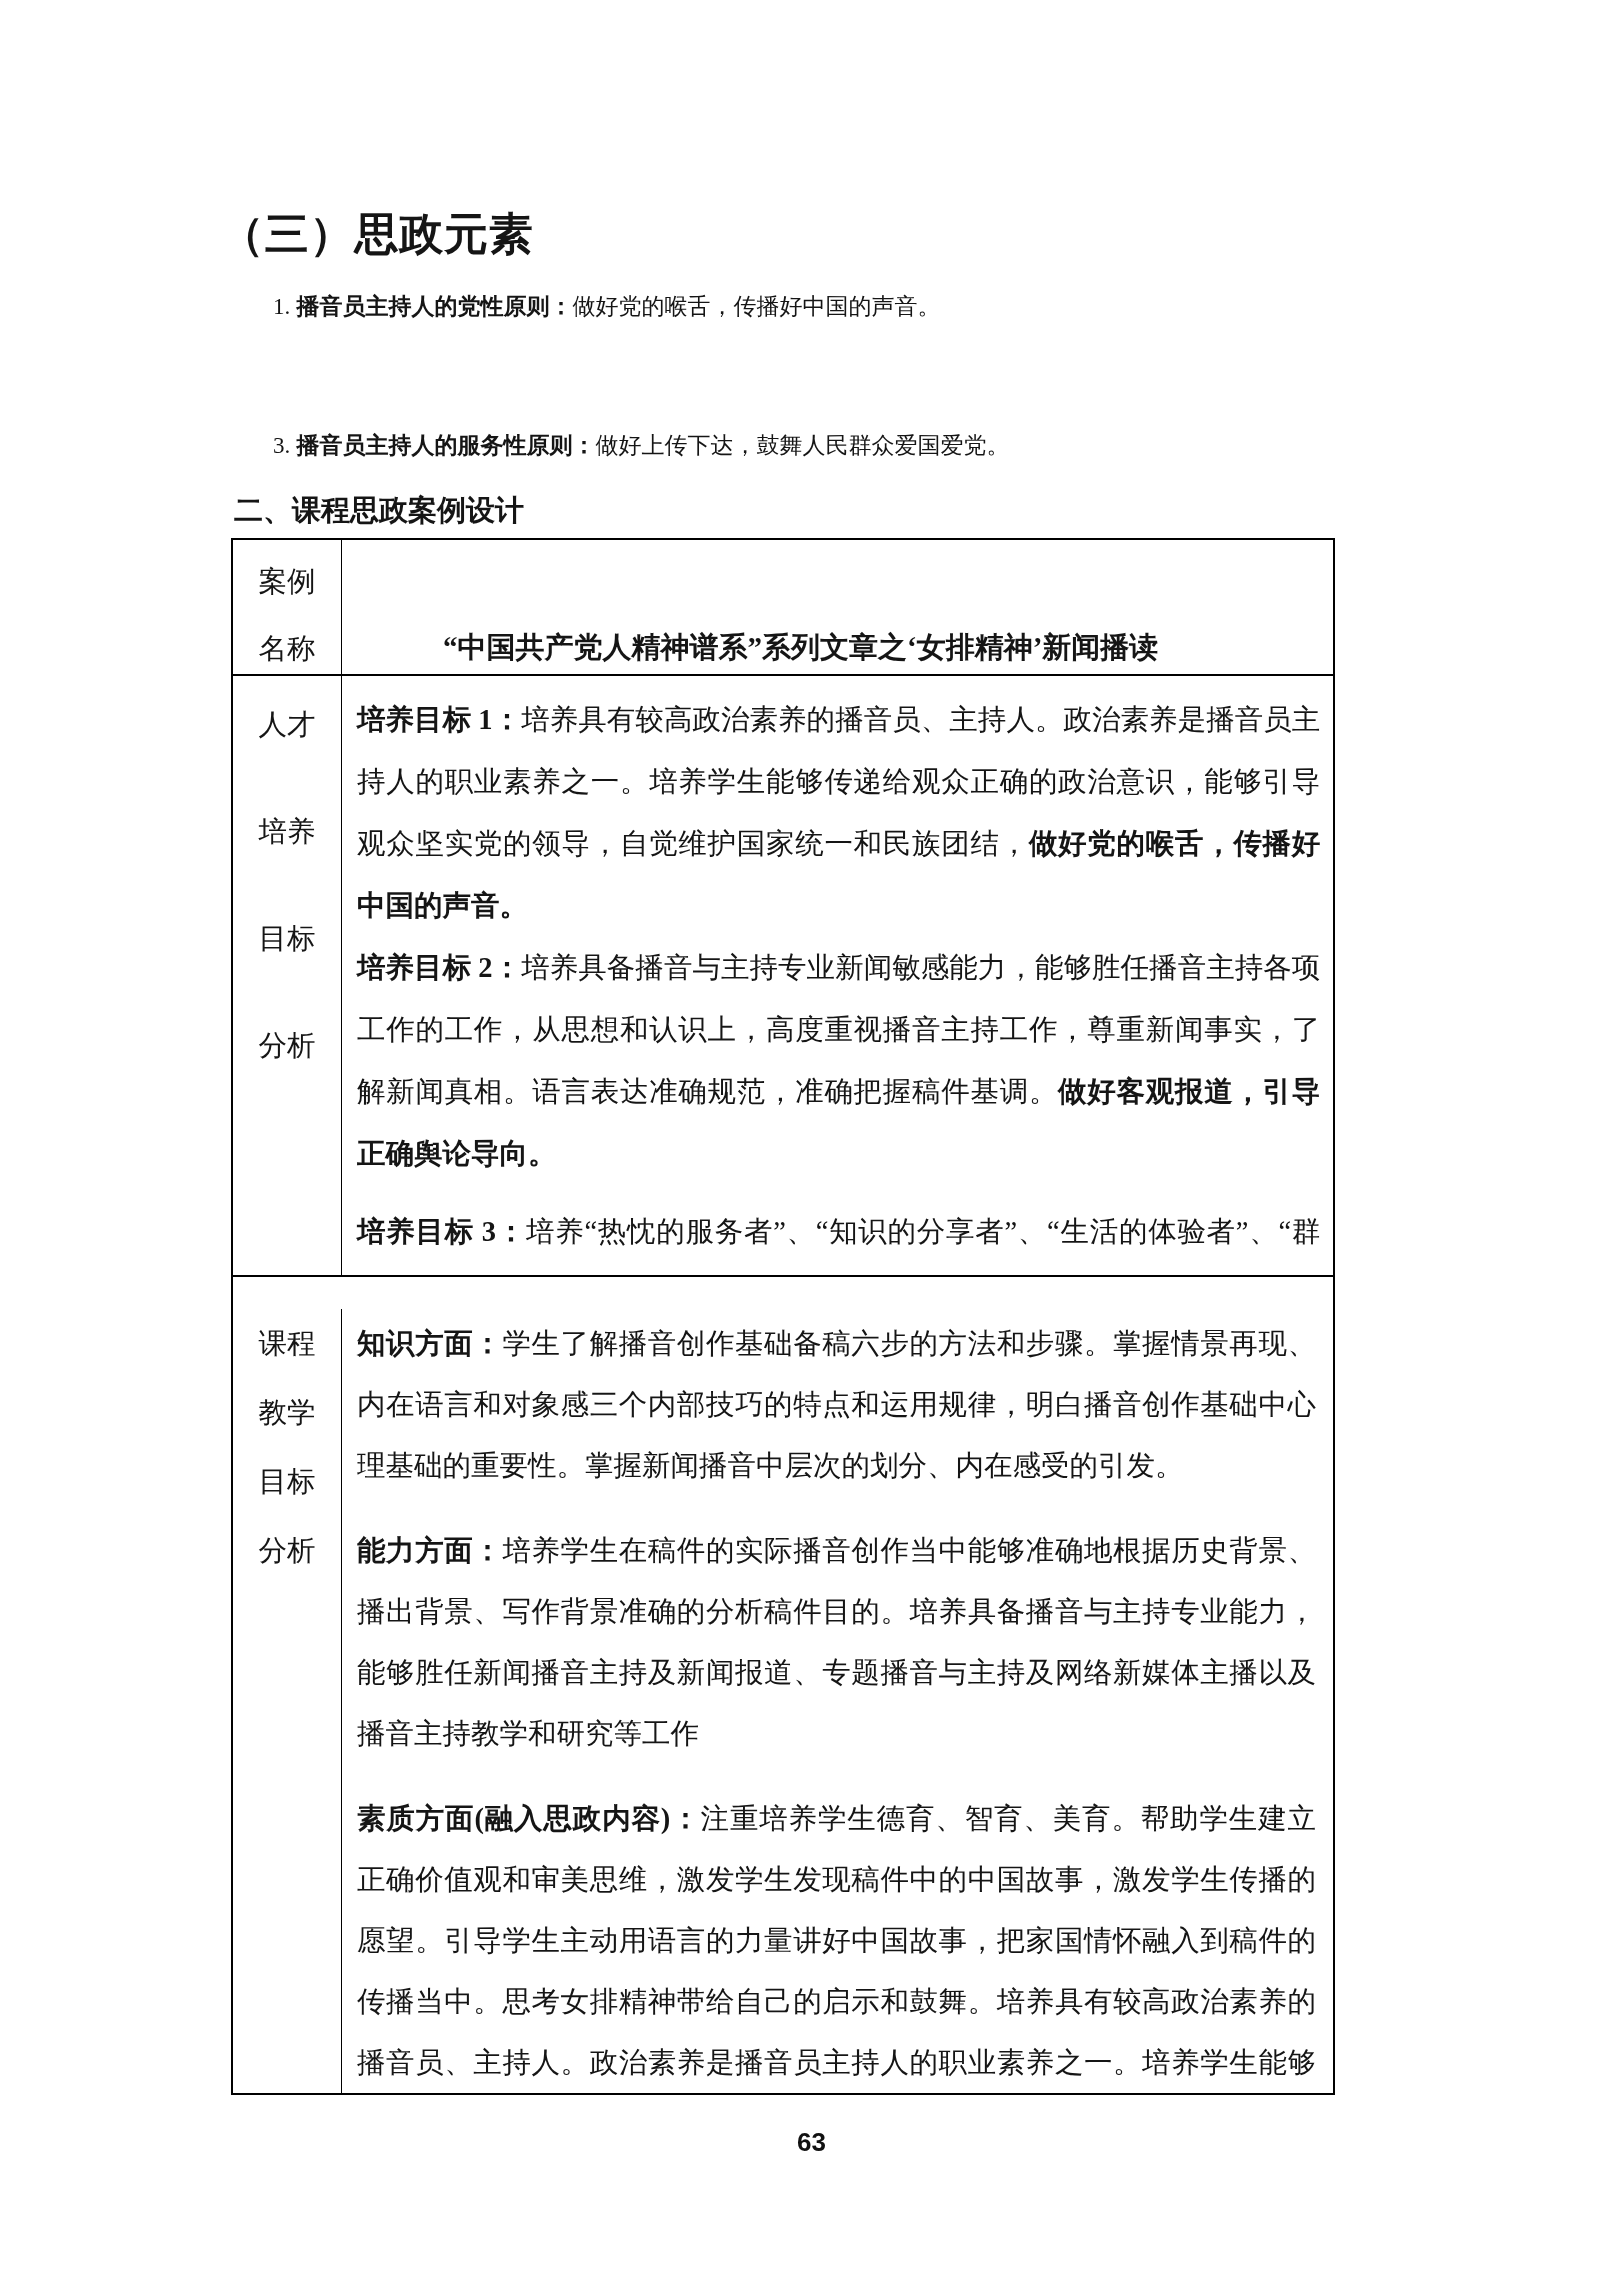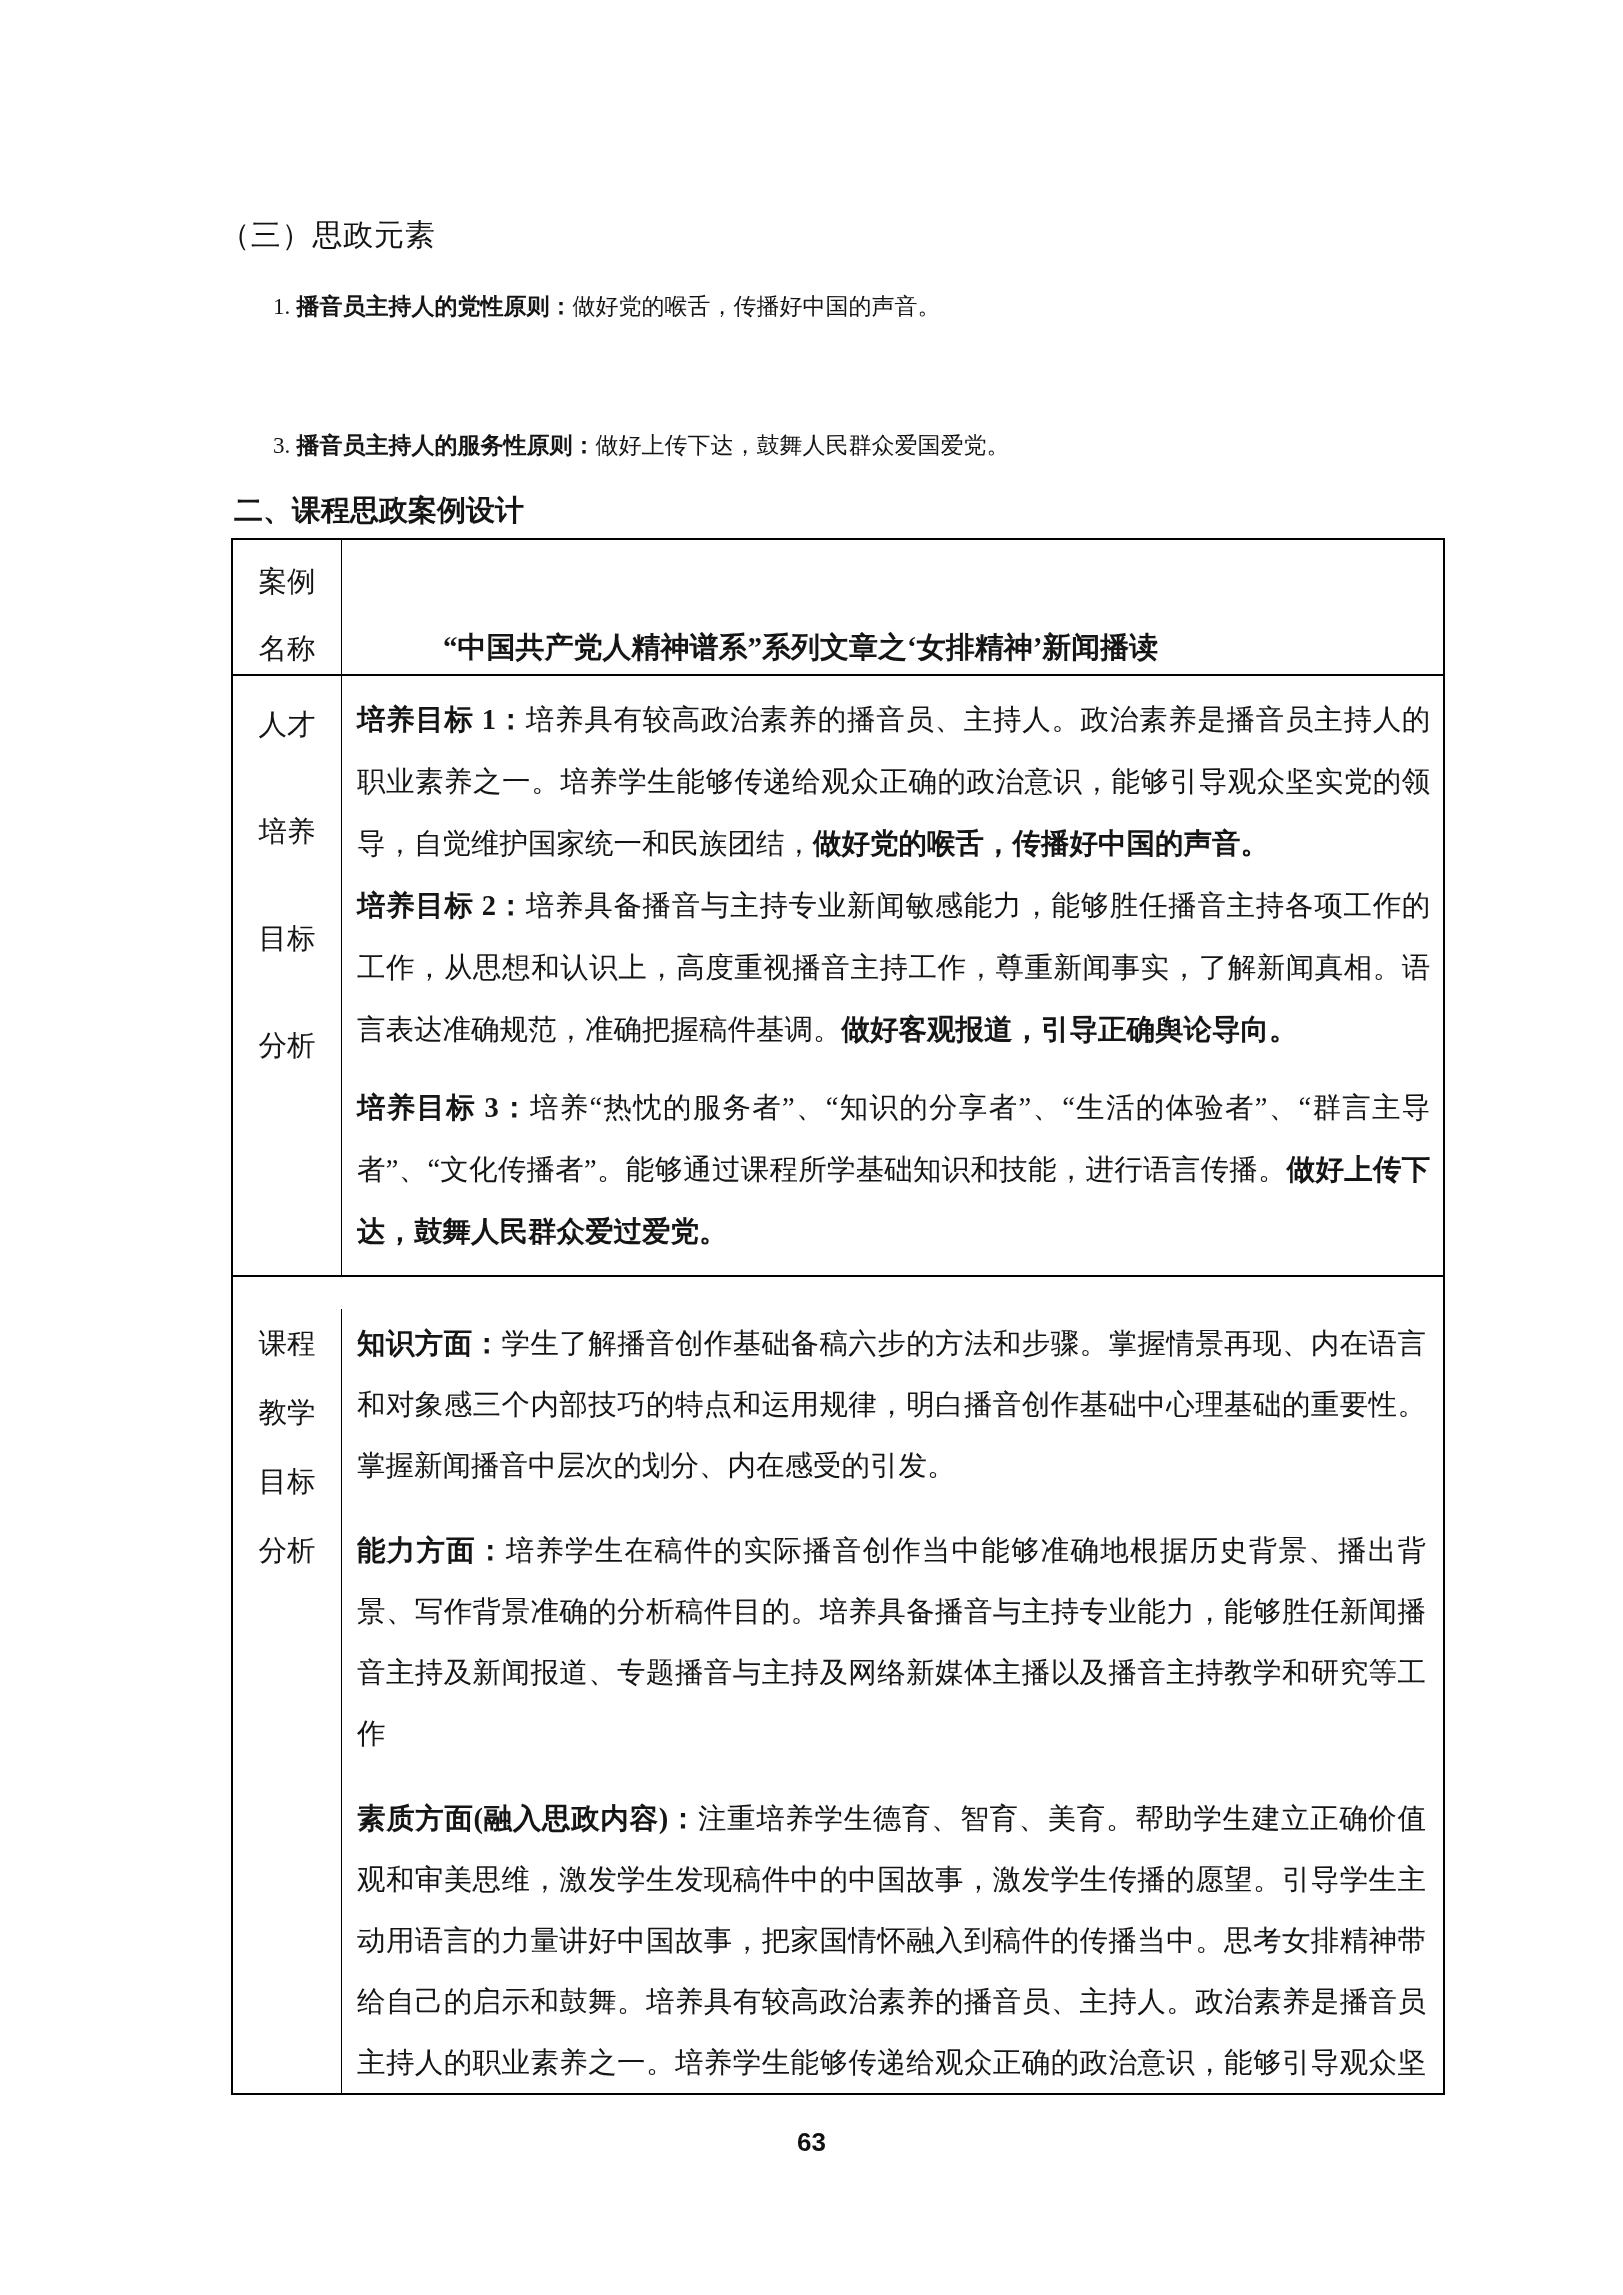--- a/index.html
+++ b/index.html
@@ -8,41 +8,41 @@
     width:1623px;
     height:2295px;
     background:#ffffff;
     color:#151515;
     font-family:"Liberation Serif", serif;
     overflow:hidden;
   }
   
   .h-sec3{
     position:absolute; left:220px; top:217px;
-    font-size:30px; font-weight:normal; line-height:36px;
+    font-size:44px; font-weight:bold; line-height:36px;
     letter-spacing:0.8px;
   }
   .policy-item{
     position:absolute; left:273px;
     font-size:23px; line-height:41px; white-space:nowrap;
   }
   .policy-item .num{font-weight:normal; margin-right:6.3px;}
   .policy-item .ttl{font-weight:bold;}
   .policy-item .rest{font-weight:normal;}
   .item-1{top:286px;}
   .item-2{top:356px;}
   .item-3{top:425px;}
   .h-sec2{
     position:absolute; left:234px; top:492px;
     font-size:29px; font-weight:bold; line-height:36px;
   }
   
   .tbl{
     position:absolute; left:231px; top:538px;
-    width:1214px; height:1557px;
+    width:1104px; height:1557px;
     box-sizing:border-box;
     border:2px solid #000;
     display:grid;
     grid-template-columns:109px 1fr;
     grid-template-rows:136px 601px 817px;
   }
   .cell{box-sizing:border-box; overflow:hidden;}
   .lbl{
     border-right:1.6px solid #000;
     display:flex; flex-direction:column; align-items:center;

